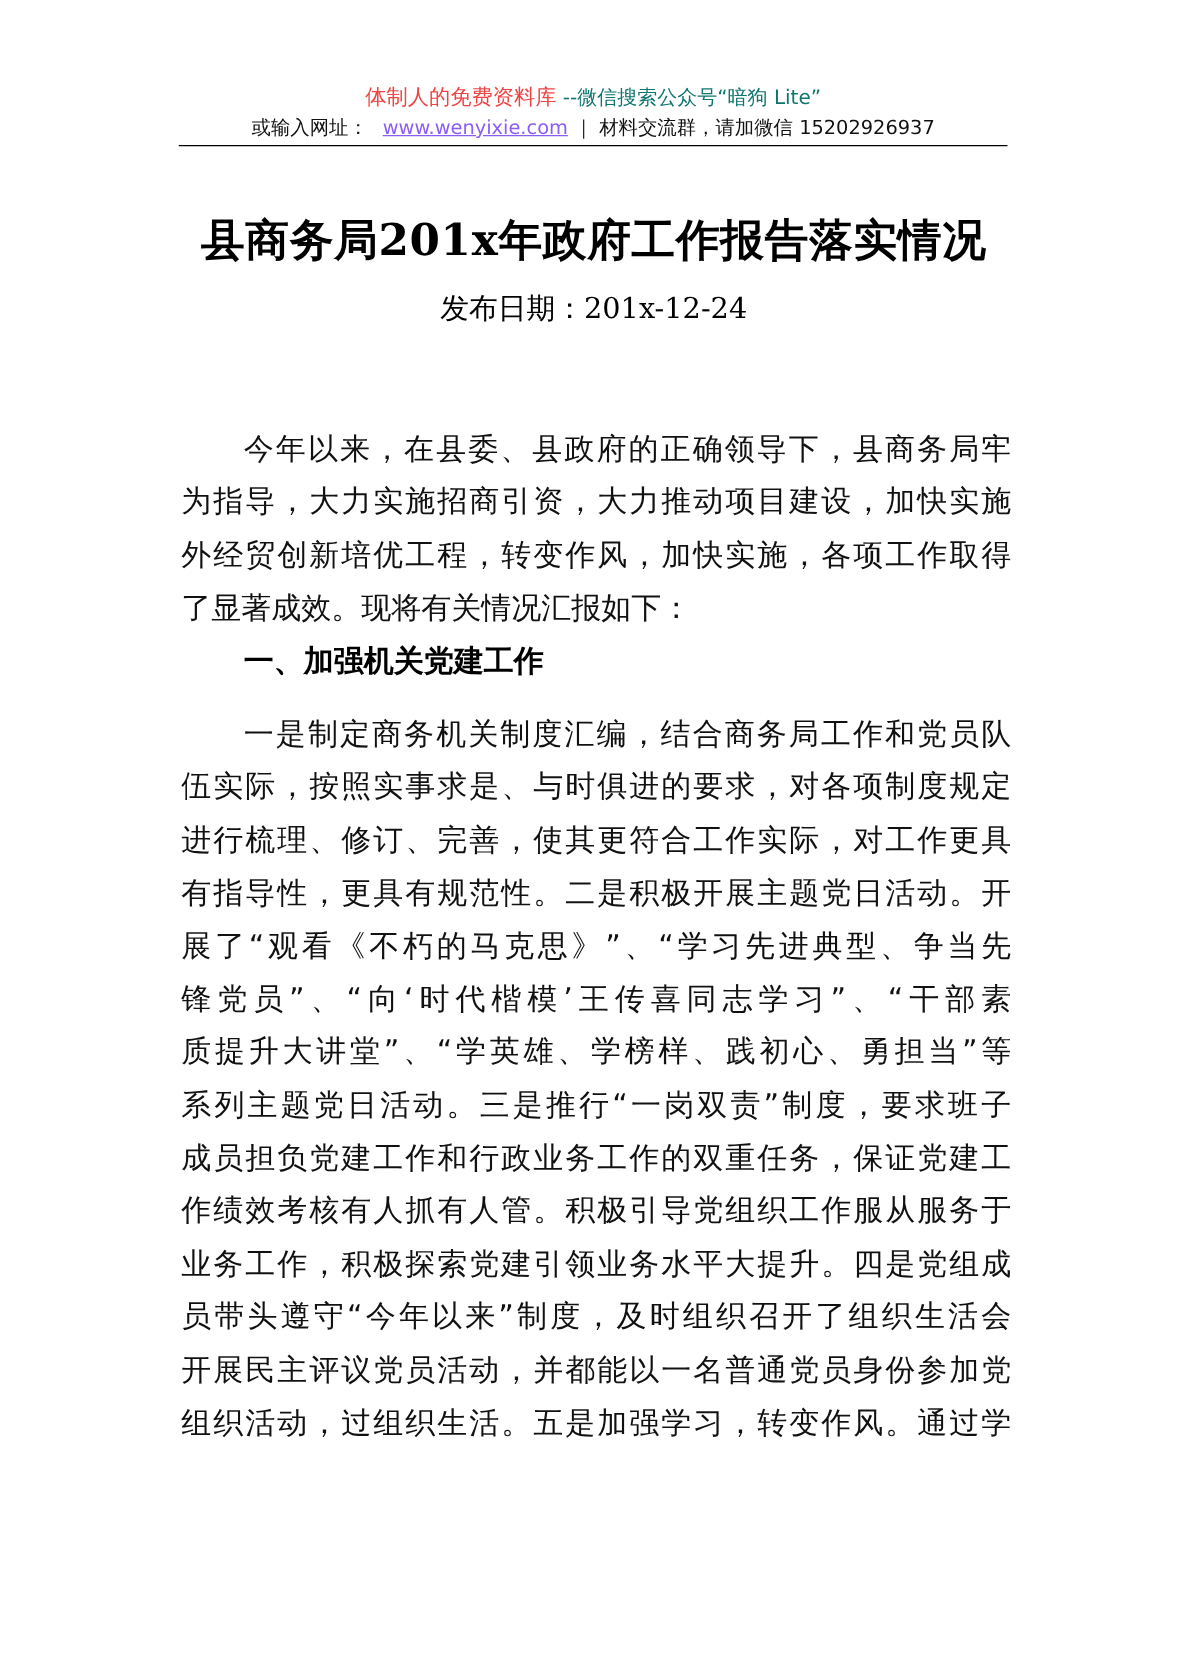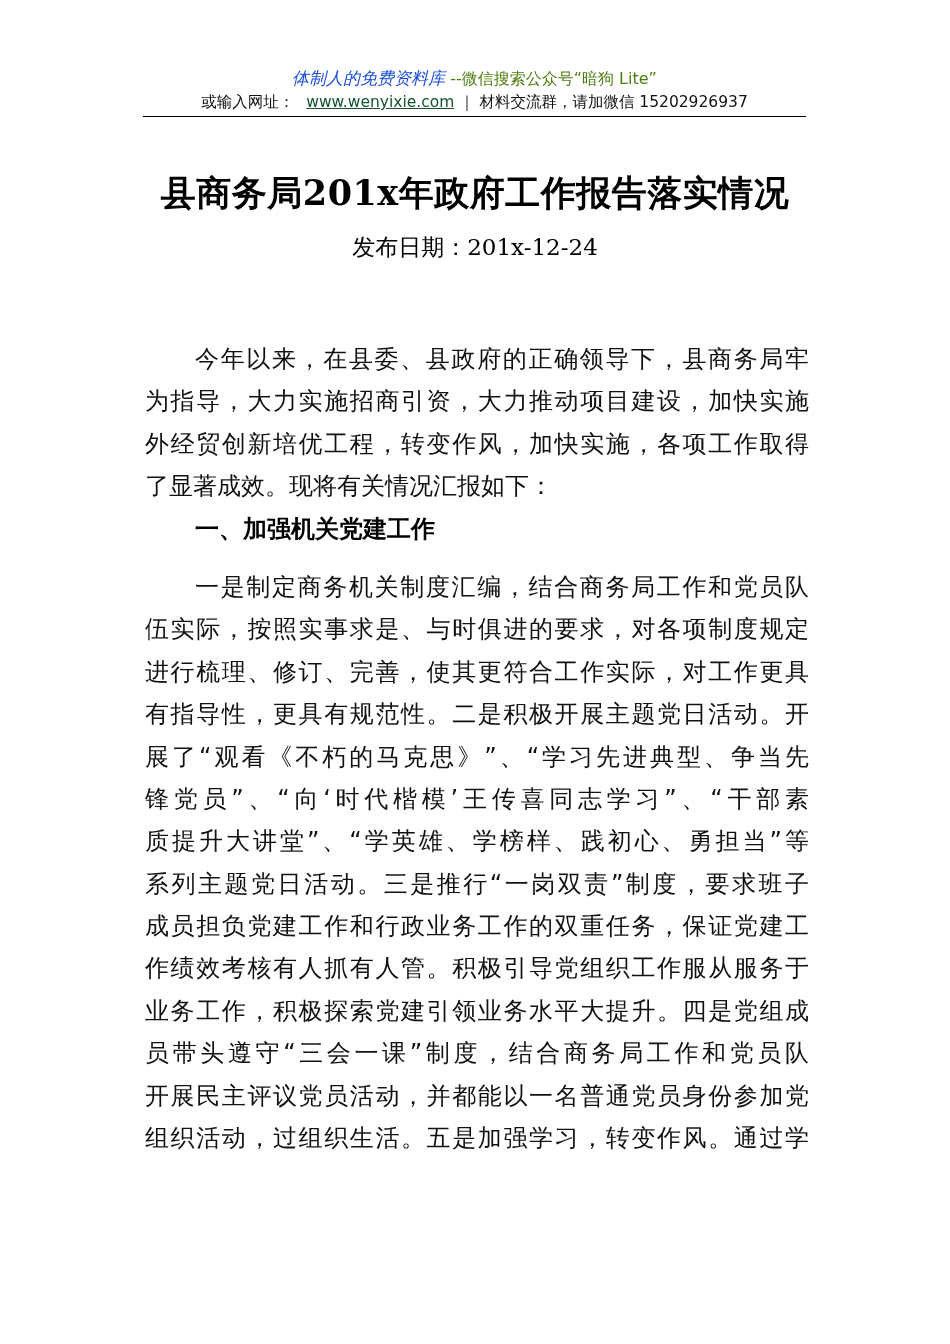--- a/index.html
+++ b/index.html
@@ -1,23 +1,23 @@
 <!DOCTYPE html>
 <html><head>
 <meta charset="utf-8">
 <style>
   html, body { margin: 0; padding: 0; background: #ffffff; }
   body { width: 950px; height: 1344px; position: relative; overflow: hidden; font-family: "DejaVu Sans", sans-serif; color: #000; }
   .page { position: absolute; left: 0; top: 0; width: 950px; height: 1344px; background: #fff; }
   .banner { position: absolute; left: 143px; top: 66px; width: 663px; text-align: center; font-family: "DejaVu Sans", sans-serif; }
   .banner .l1 { font-size: 16px; line-height: 24px; height: 24px; white-space: nowrap; }
-  .banner .l1 .brand { color: #1d4ed8; font-size: 17px; font-style: italic; }
-  .banner .l1 .rest { color: #4d7c0f; }
+  .banner .l1 .brand { color: #ef4444; font-size: 17px; }
+  .banner .l1 .rest { color: #0f766e; }
   .banner .l2 { font-size: 15.5px; line-height: 24px; height: 24px; white-space: nowrap; color: #111; }
-  .banner .l2 a { color: #14532d; text-decoration: underline; margin-left: 12px; }
+  .banner .l2 a { color: #8b5cf6; text-decoration: underline; margin-left: 12px; }
   .banner-rule { position: absolute; left: 143px; top: 116px; width: 663px; height: 0; border-top: 1.6px solid #000; }
   .title { position: absolute; left: 100px; top: 168px; width: 750px; text-align: center; font-family: "DejaVu Serif", serif; font-weight: bold; font-size: 35px; line-height: 50px; letter-spacing: 0.5px; white-space: nowrap; }
   .date { position: absolute; left: 100px; top: 230px; width: 750px; text-align: center; font-family: "DejaVu Serif", serif; font-size: 23px; line-height: 34px; white-space: nowrap; }
   .body { position: absolute; left: 145px; top: 322px; width: 664px; }
   .line { height: 42.4px; line-height: 42.4px; font-family: "DejaVu Sans", sans-serif; font-size: 24px; white-space: nowrap; text-align: justify; text-align-last: justify; letter-spacing: 0; color: #111; }
   .line.last { text-align-last: left; }
   .line.indent { padding-left: 50px; margin-top: 16px; }
   .heading { height: 42.4px; line-height: 42.4px; font-family: "DejaVu Sans", sans-serif; font-weight: bold; font-size: 24px; padding-left: 50px; white-space: nowrap; color: #000; }
 </style>
 </head>
@@ -50,17 +50,17 @@
     <div class="line">伍实际，按照实事求是、与时俱进的要求，对各项制度规定</div>
     <div class="line">进行梳理、修订、完善，使其更符合工作实际，对工作更具</div>
     <div class="line">有指导性，更具有规范性。二是积极开展主题党日活动。开</div>
     <div class="line">展了“观看《不朽的马克思》”、“学习先进典型、争当先</div>
     <div class="line">锋党员”、“向‘时代楷模’王传喜同志学习”、“干部素</div>
     <div class="line">质提升大讲堂”、“学英雄、学榜样、践初心、勇担当”等</div>
     <div class="line">系列主题党日活动。三是推行“一岗双责”制度，要求班子</div>
     <div class="line">成员担负党建工作和行政业务工作的双重任务，保证党建工</div>
     <div class="line">作绩效考核有人抓有人管。积极引导党组织工作服从服务于</div>
     <div class="line">业务工作，积极探索党建引领业务水平大提升。四是党组成</div>
-    <div class="line">员带头遵守“三会一课”制度，结合商务局工作和党员队</div>
+    <div class="line">员带头遵守“今年以来”制度，及时组织召开了组织生活会</div>
     <div class="line">开展民主评议党员活动，并都能以一名普通党员身份参加党</div>
     <div class="line">组织活动，过组织生活。五是加强学习，转变作风。通过学</div>
   </div>
 </div>
 
 </body></html>

